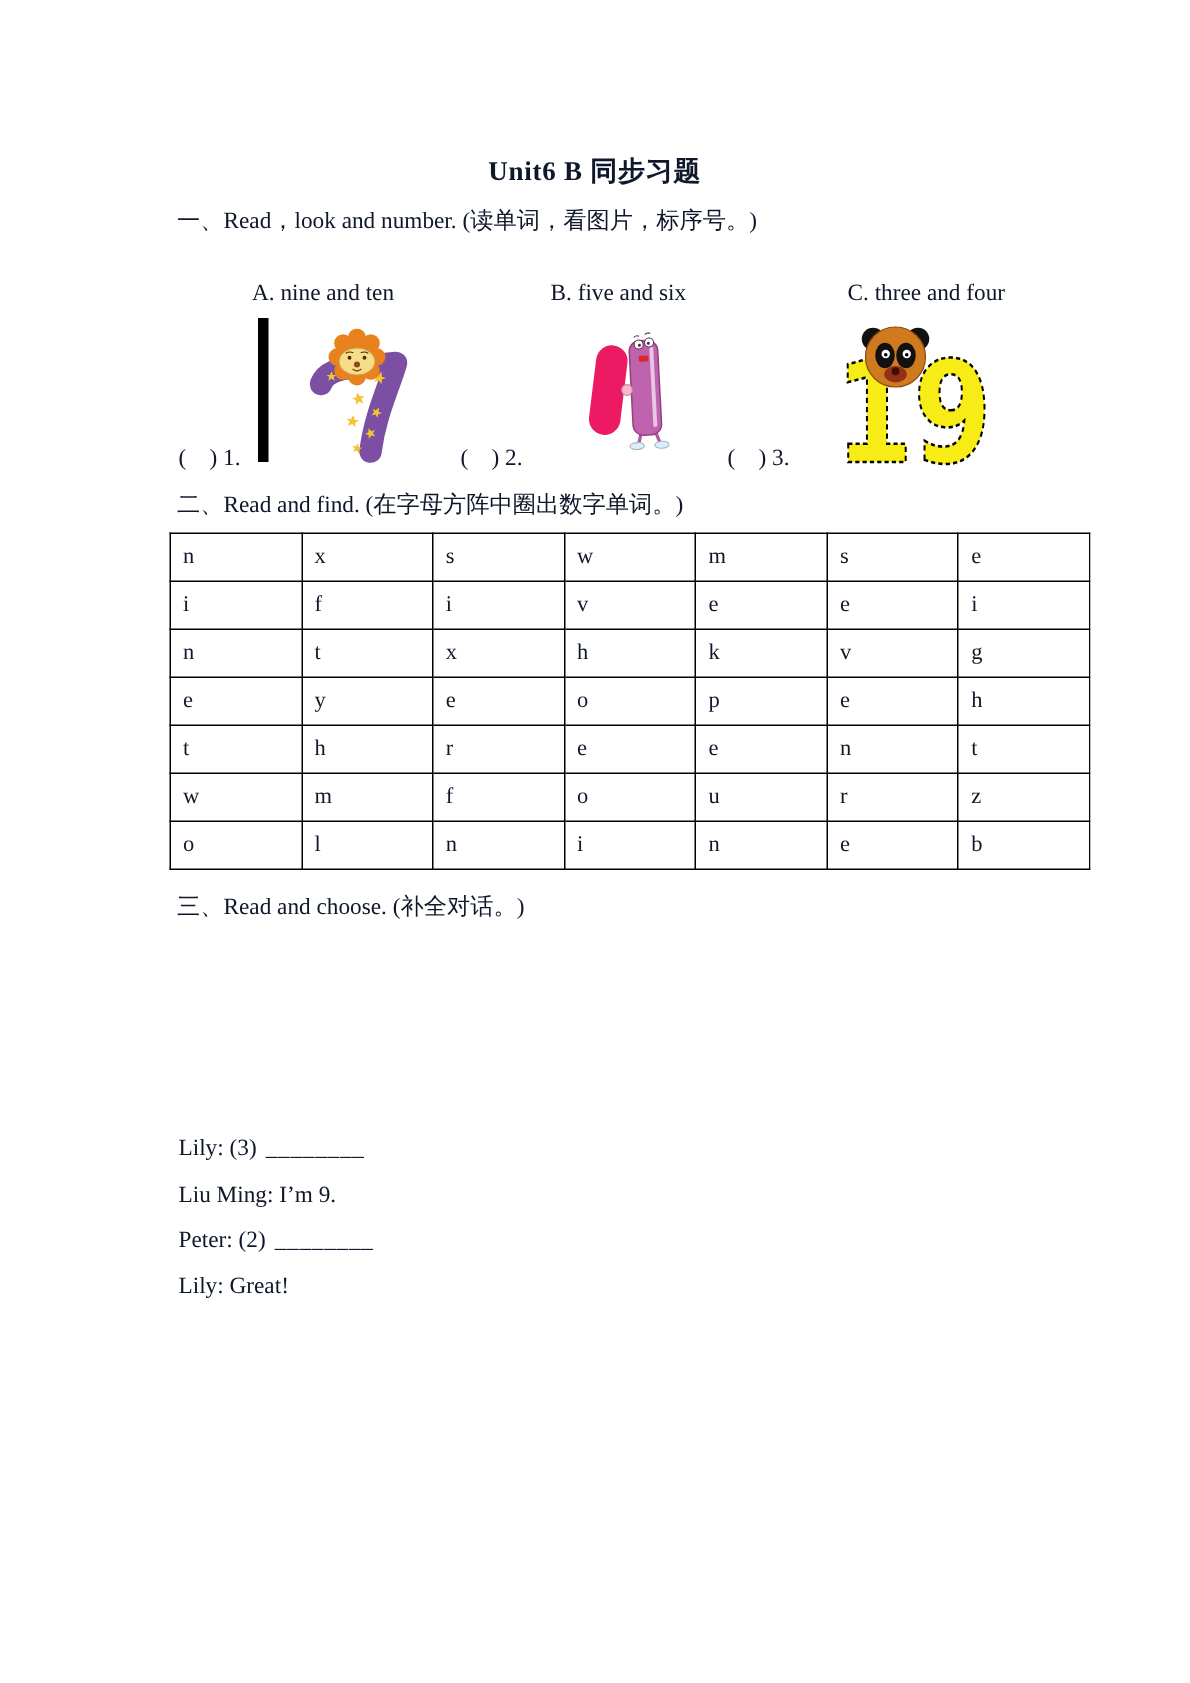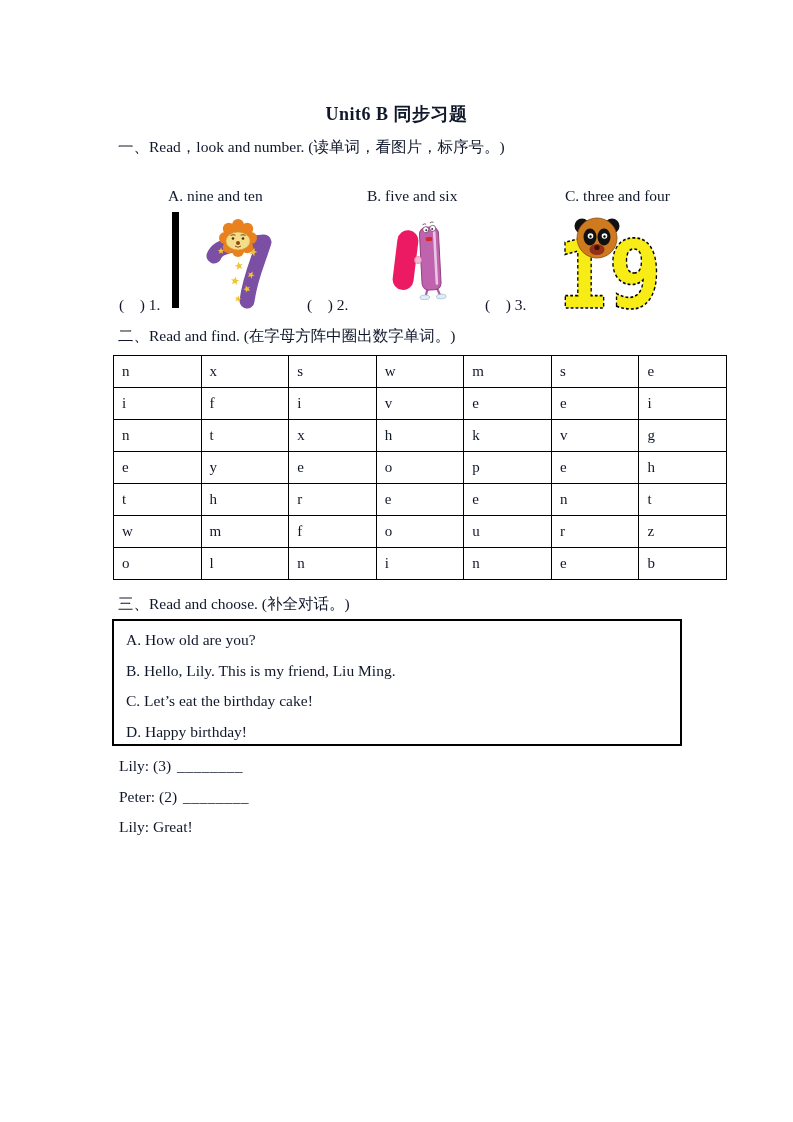--- a/index.html
+++ b/index.html
@@ -203,32 +203,29 @@
       <td>i</td>
       <td>n</td>
       <td>e</td>
       <td>b</td>
     </tr>
   </tbody>
     </table>
 
   <div class="sec-heading" id="sec3-heading">三、Read and choose. (补全对话。)</div>
 
-  <div class="choices-box">
-    <div class="choice-line">A. How old are you?</div>
-    <div class="choice-line">B. Hello, Lily. This is my friend, Liu Ming.</div>
-    <div class="choice-line">C. Let’s eat the birthday cake!</div>
-    <div class="choice-line">D. Happy birthday!</div>
+
+  <div class="dialog">
+    <div class="dialog-line">
+      <span>Lily: (3)</span><span class="dialog-blank">________</span>
+    </div>
+    <div class="dialog-line">
+      <span>Liu Ming: I’m 9.</span><span class="dialog-blank"></span>
+    </div>
+    <div class="dialog-line">
+      <span>Peter: (2)</span><span class="dialog-blank">________</span>
+    </div>
+    <div class="dialog-line">
+      <span>Lily: Great!</span><span class="dialog-blank"></span>
+    </div>
   </div>
 
-  <div class="dialog">
-    <div class="dialog-line">
-      <span>Lily: (3)</span><span class="dialog-blank">________</span>
-    </div>
-    <div class="dialog-line">
-      <span>Peter: (2)</span><span class="dialog-blank">________</span>
-    </div>
-    <div class="dialog-line">
-      <span>Lily: Great!</span><span class="dialog-blank"></span>
-    </div>
-  </div>
-
 </div>
 
 </body></html>

